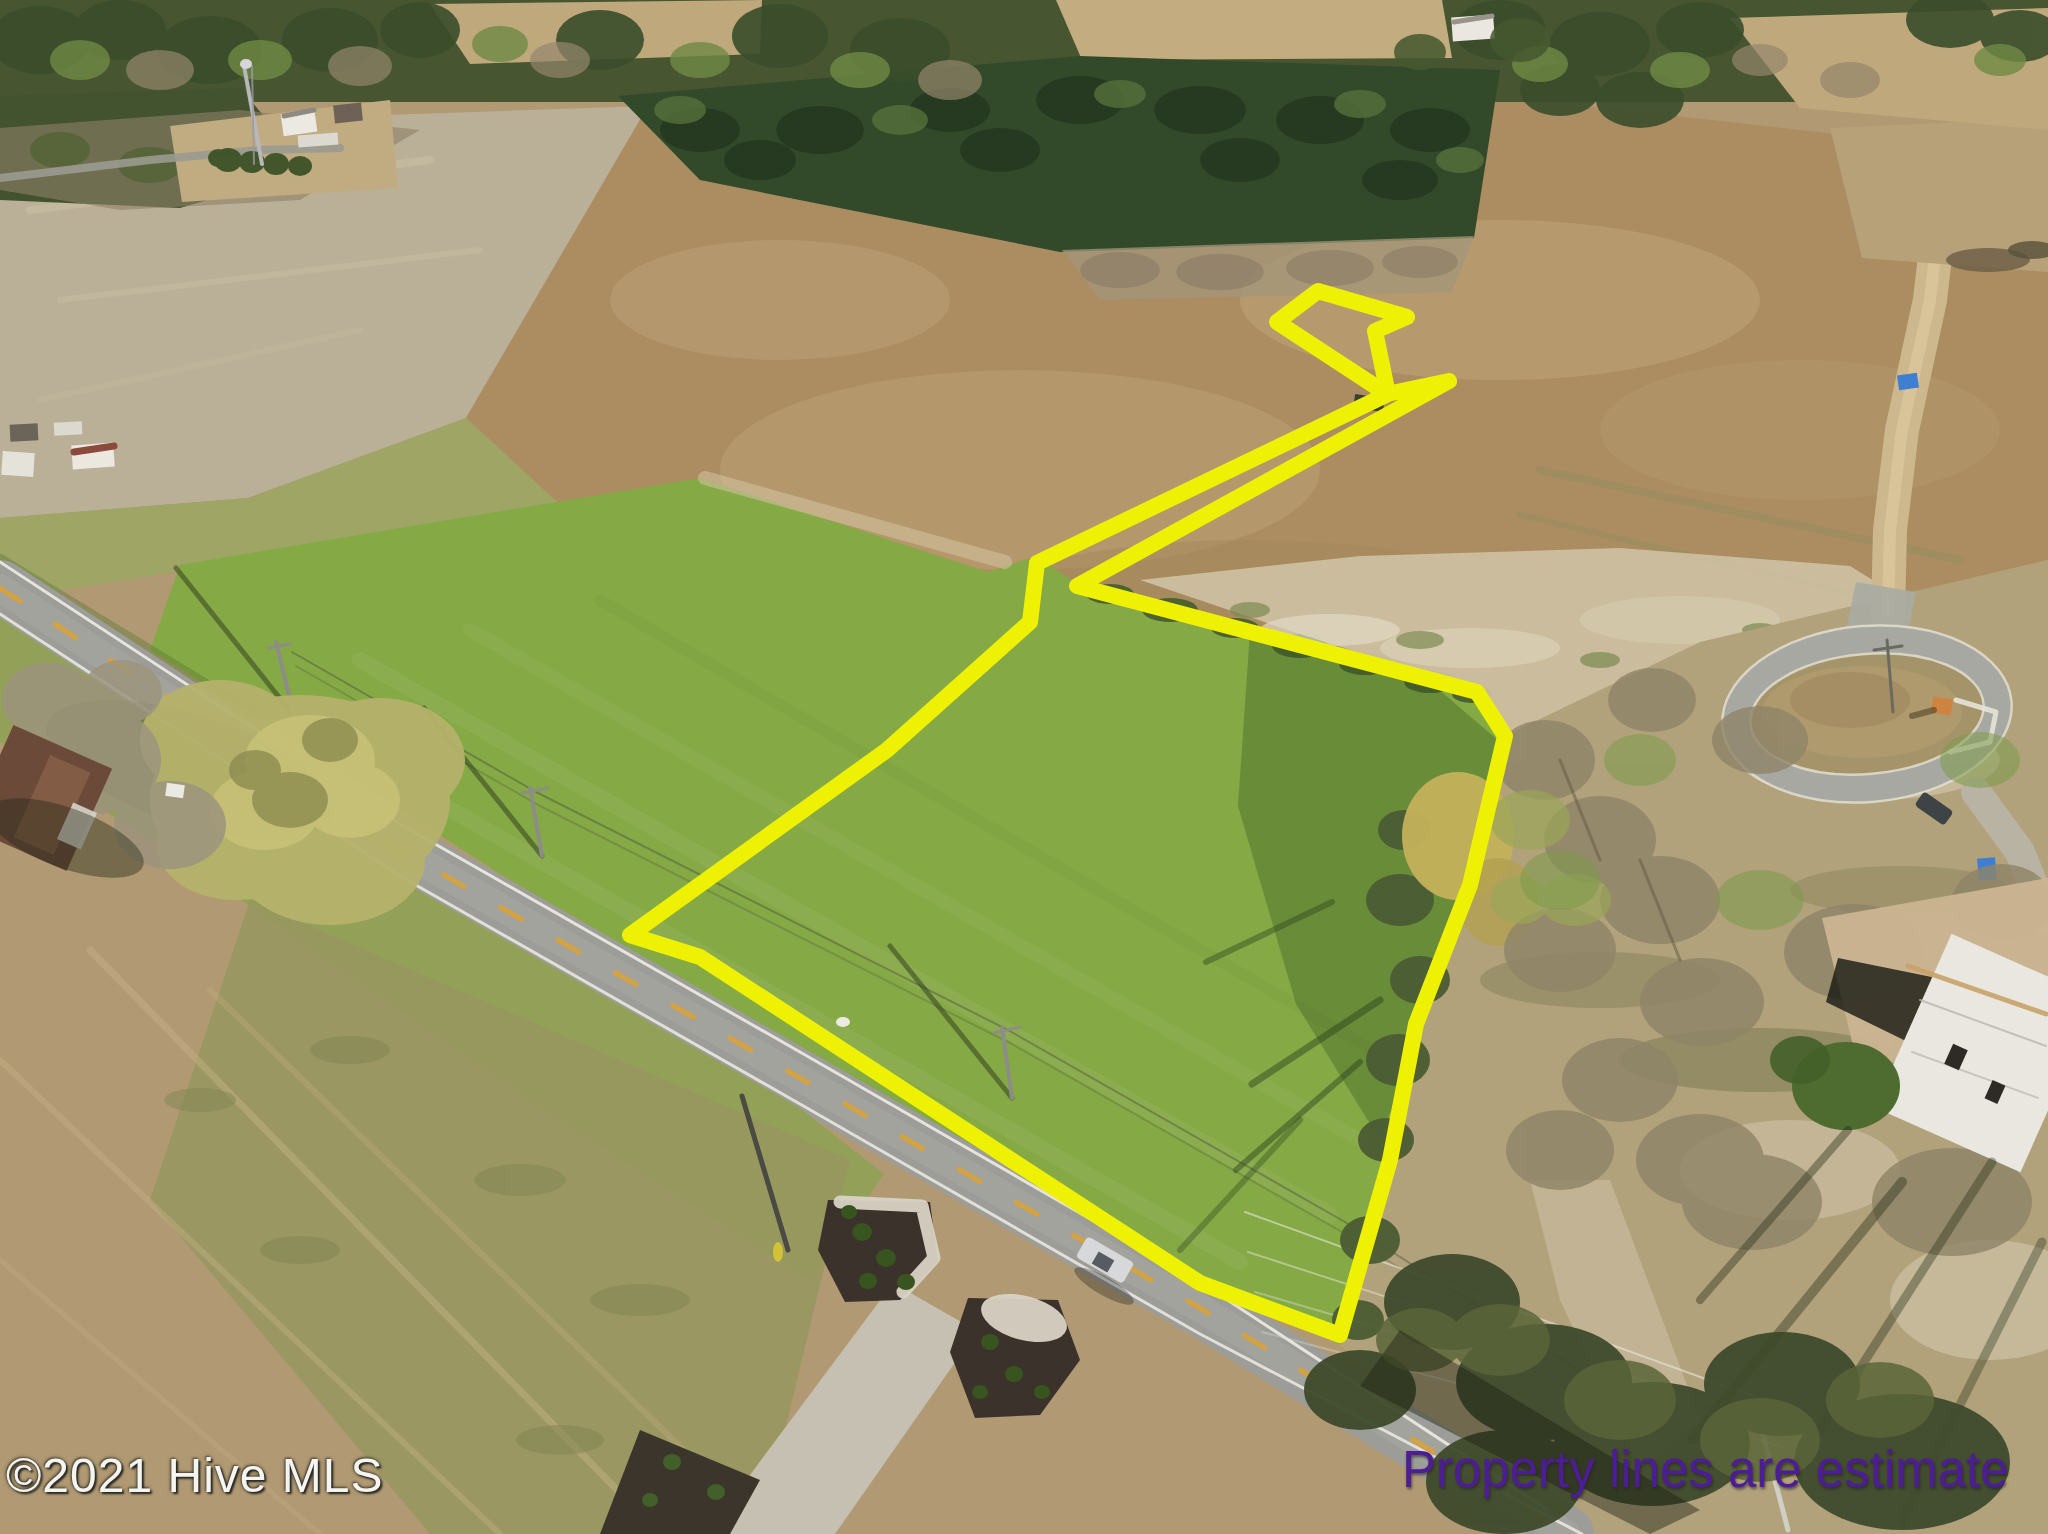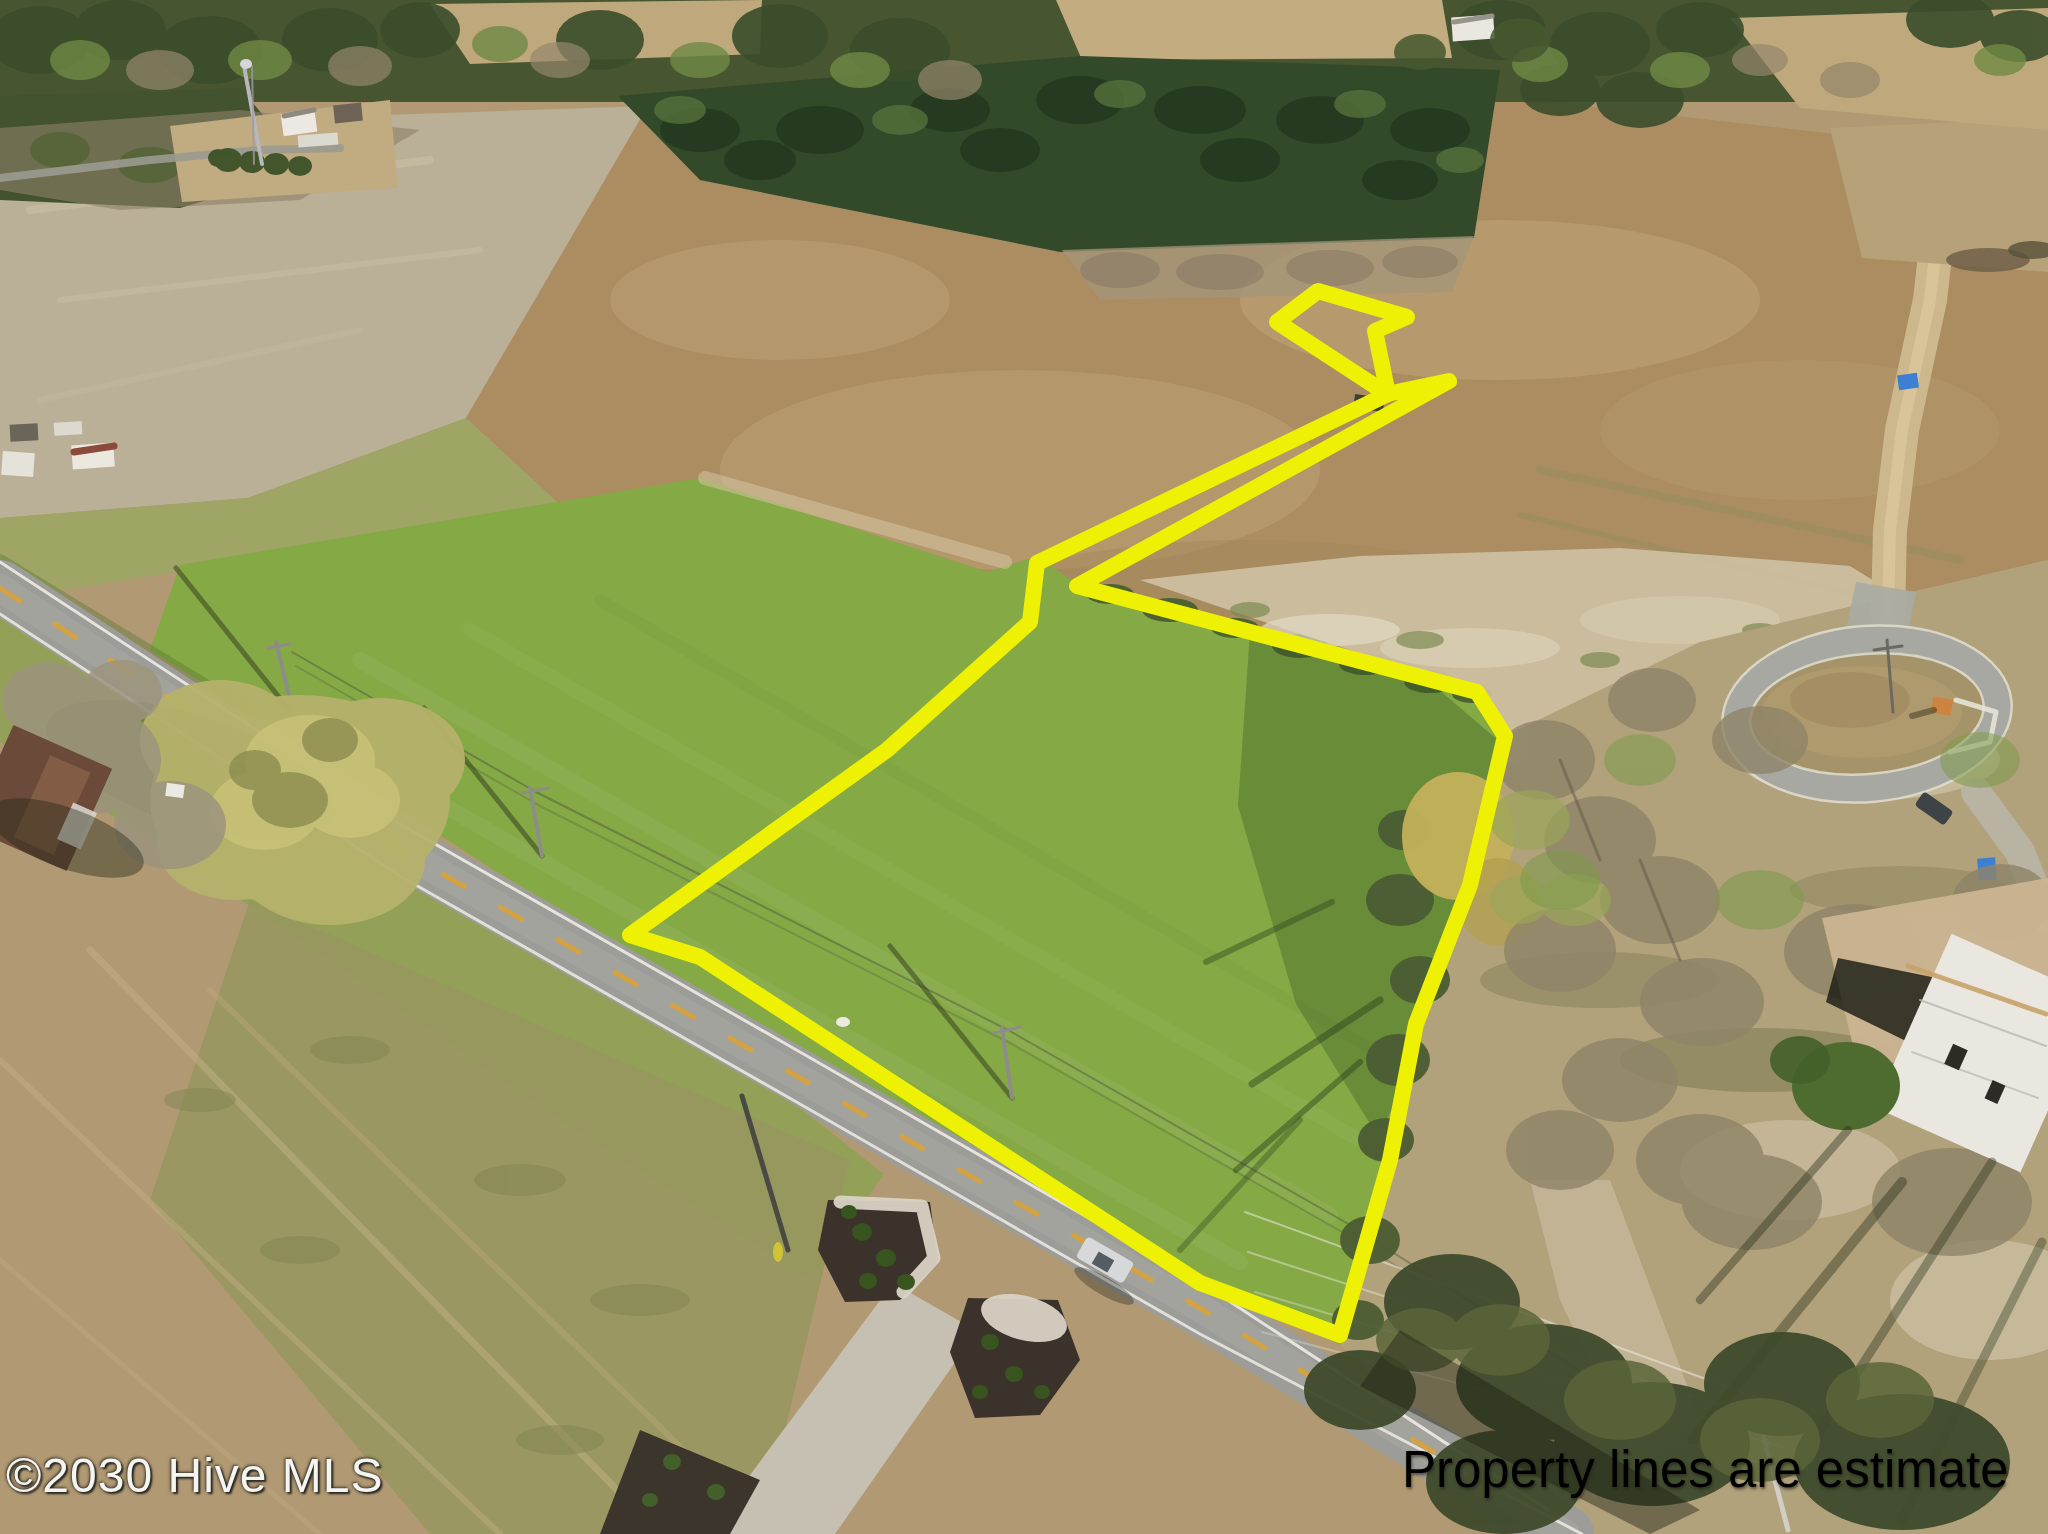--- a/index.html
+++ b/index.html
@@ -4,21 +4,21 @@
 <style>
   html,body{margin:0;padding:0;background:#000;}
   .stage{position:relative;width:2048px;height:1534px;overflow:hidden;
          font-family:"Liberation Sans",sans-serif;background:#b19a73;}
   .stage svg{position:absolute;inset:0;display:block;}
   .copyright{position:absolute;left:6px;top:1448px;font-size:48px;font-weight:400;
              letter-spacing:1px;color:#f4f4f1;
              text-shadow:2px 2px 2px rgba(25,25,25,.85),-1px -1px 2px rgba(25,25,25,.55),0 0 4px rgba(0,0,0,.5);
              white-space:nowrap;}
   .disclaimer{position:absolute;left:1402px;top:1440px;font-size:51px;font-weight:500;
-              color:#000000;text-shadow:1px 2px 3px rgba(35,35,25,.65);white-space:nowrap;}
+              color:#4c1d95;text-shadow:1px 2px 3px rgba(35,35,25,.65);white-space:nowrap;}
 </style>
 </head>
 <body>
 
 <div class="stage">
   <svg viewBox="0 0 2048 1534" width="2048" height="1534" xmlns="http://www.w3.org/2000/svg">
       <rect x="0" y="0" width="2048" height="1534" fill="#b19a73"></rect>
       <polygon points="0,128 648,106 466,418 248,498 0,518" fill="#bab097"></polygon>
       <line x1="30" y1="210" x2="430" y2="160" stroke="#cdc3a8" stroke-width="8" stroke-linecap="round" opacity="0.5"></line>
       <line x1="60" y1="300" x2="480" y2="250" stroke="#cdc3a8" stroke-width="6" stroke-linecap="round" opacity="0.4"></line>
@@ -358,15 +358,15 @@
       <rect x="2" y="452" width="32" height="24" fill="#e4e2d9" transform="rotate(4 18 464)"></rect>
       <rect x="72" y="444" width="42" height="24" fill="#ece8e0" transform="rotate(-4 93 456)"></rect>
       <line x1="74" y1="452" x2="114" y2="446" stroke="#8a4a3c" stroke-width="7" stroke-linecap="round"></line>
       <rect x="54" y="422" width="28" height="13" fill="#dcd9cf" transform="rotate(-3 68 428.5)"></rect>
       <rect x="10" y="424" width="28" height="17" fill="#6b6459" transform="rotate(-3 24 432.5)"></rect>
       <ellipse cx="1104" cy="1286" rx="34" ry="9" fill="rgba(0,0,0,0.28)" transform="rotate(30 1104 1286)"></ellipse>
       <rect x="1078" y="1248" width="54" height="24" rx="4" fill="#d6d8d9" transform="rotate(30 1105 1260)"></rect>
       <rect x="1094" y="1255" width="18" height="14" fill="#565c62" transform="rotate(30 1103 1262)"></rect>
       <polyline points="1037,563 1388,394 1375,331 1407,317 1318,291 1277,322 1387,394 1449,381 1077,586 1477,692 1505,736 1470,885 1416,1024 1390,1160 1340,1335 1200,1283 700,957 630,935 887,750 1030,622 1037,563" fill="none" stroke="#eef103" stroke-width="16" stroke-linecap="round" stroke-linejoin="round"></polyline>
     </svg>
-  <div class="copyright">©2030 Hive MLS</div>
+  <div class="copyright">©2021 Hive MLS</div>
   <div class="disclaimer">Property lines are estimate</div>
 </div>
 
 </body></html>

